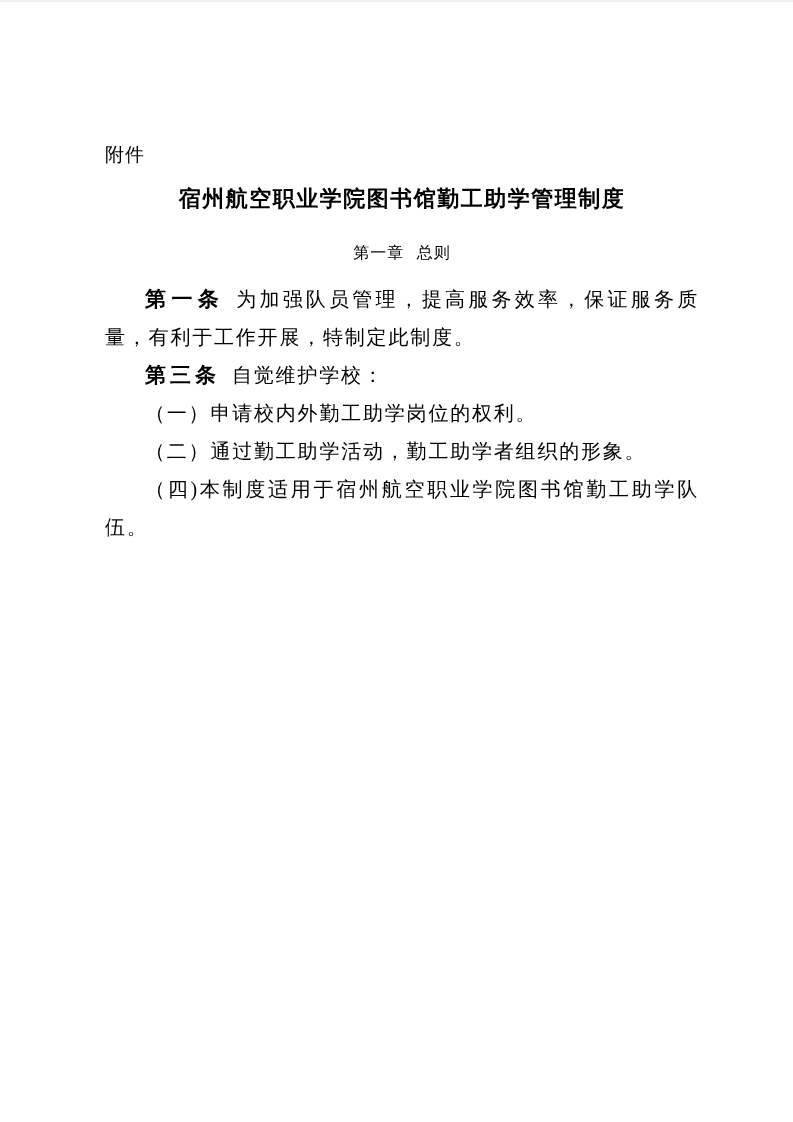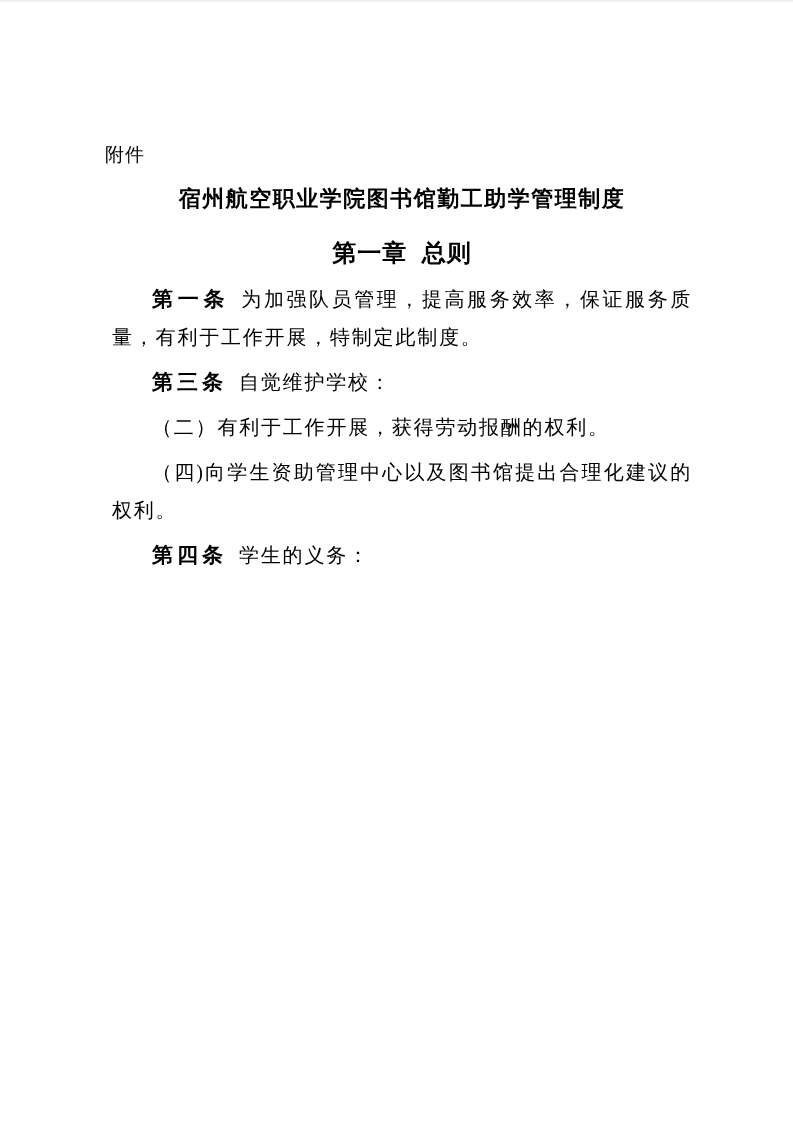--- a/index.html
+++ b/index.html
@@ -29,37 +29,37 @@
     margin: 8px 0 0 0;
     font-size: 22px;
     font-weight: bold;
     text-align: center;
     line-height: 46px;
     letter-spacing: 1.5px;
     font-family: Liberation Sans, sans-serif;
   }
   .chapter-heading {
     margin: 0;
-    font-size: 24px;
-    font-weight: bold;
+    font-size: 16px;
+    font-weight: normal;
     text-align: center;
     line-height: 38px;
     letter-spacing: 1px;
     word-spacing: 7px;
     font-family: "Liberation Sans", "DejaVu Sans", sans-serif;
   }
   .chapter-heading.first {
     margin-top: 8px;
     line-height: 46px;
   }
   .doc-body-start {
     margin-top: 4px !important;
   }
   .body-par {
-    margin: 7px;
+    margin: 0;
     font-size: 20px;
     line-height: 38px;
     letter-spacing: 1.8px;
     text-align: justify;
     text-indent: 2em;
     font-family: Liberation Serif, serif;
   }
   .article-label {
     font-weight: bold;
     font-size: 21px;
@@ -77,23 +77,23 @@
   <h1 class="doc-title">宿州航空职业学院图书馆勤工助学管理制度</h1>
 
   <h2 class="chapter-heading first">第一章 总则</h2>
 
   <p class="body-par doc-body-start"><span class="article-label">第一条</span><span>为加强队员管理，提高服务效率，保证服务质量，有利于工作开展，特制定此制度。</span></p>
 
 
 
   <p class="body-par"><span class="article-label">第三条</span><span>自觉维护学校：</span></p>
 
+  <p class="body-par">（一）申请校内外勤工助学岗位的权利。</p>
 
-  <p class="body-par">（二）有利于工作开展，获得劳动报酬的权利。</p>
+  <p class="body-par">（二）通过勤工助学活动，勤工助学者组织的形象。</p>
 
 
-  <p class="body-par">（四)向学生资助管理中心以及图书馆提出合理化建议的权利。</p>
+  <p class="body-par">（四)本制度适用于宿州航空职业学院图书馆勤工助学队伍。</p>
 
-  <p class="body-par"><span class="article-label">第四条</span><span>学生的义务：</span></p>
 
 
 
 </div>
 
 </body></html>

